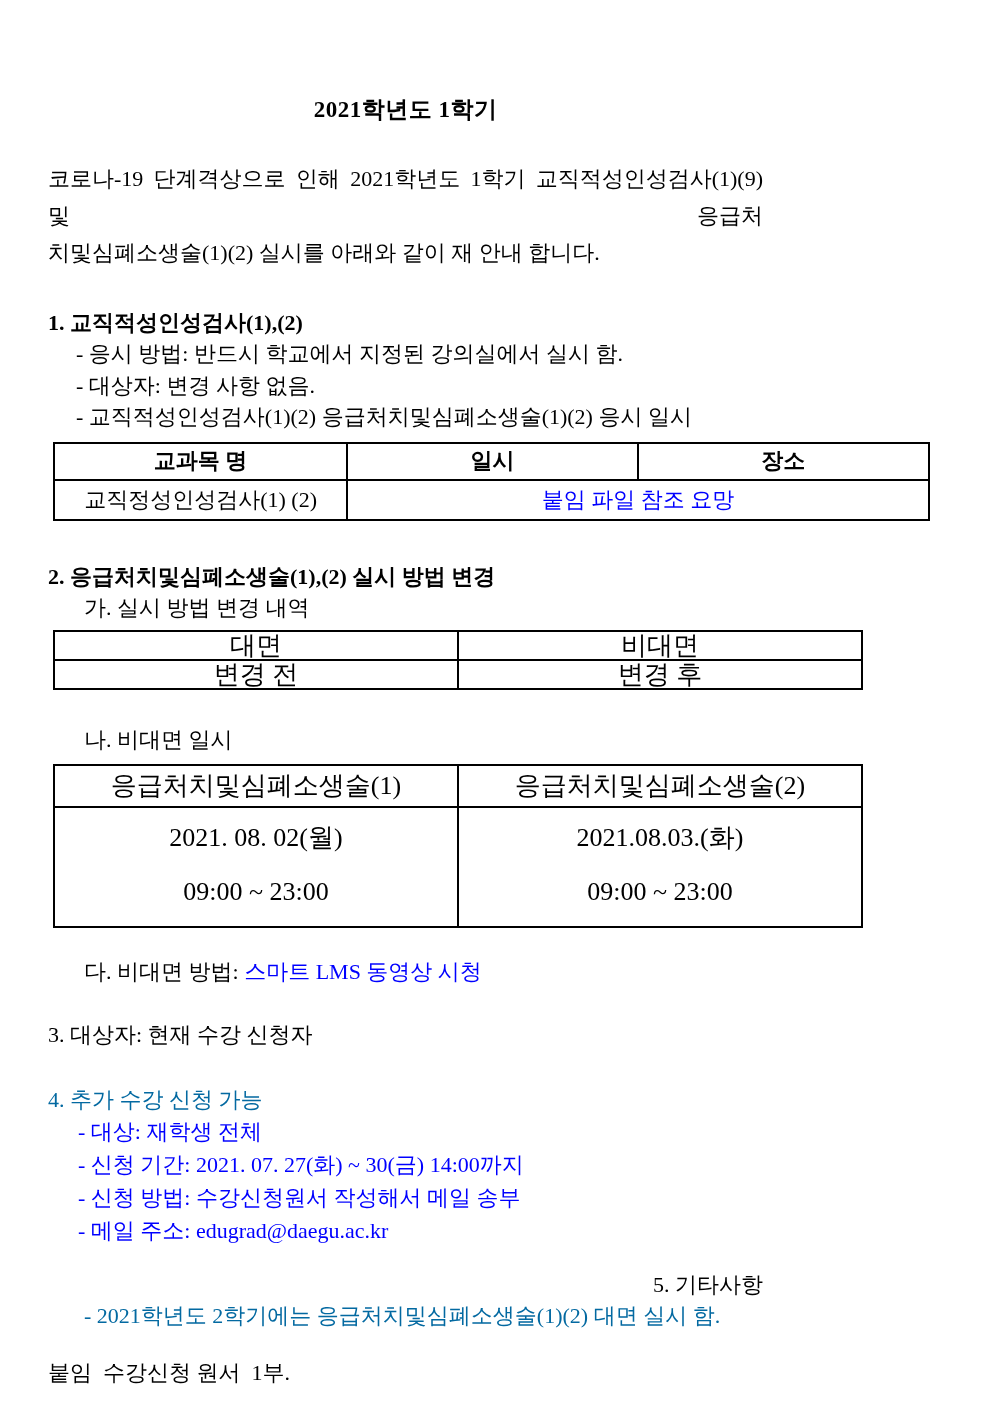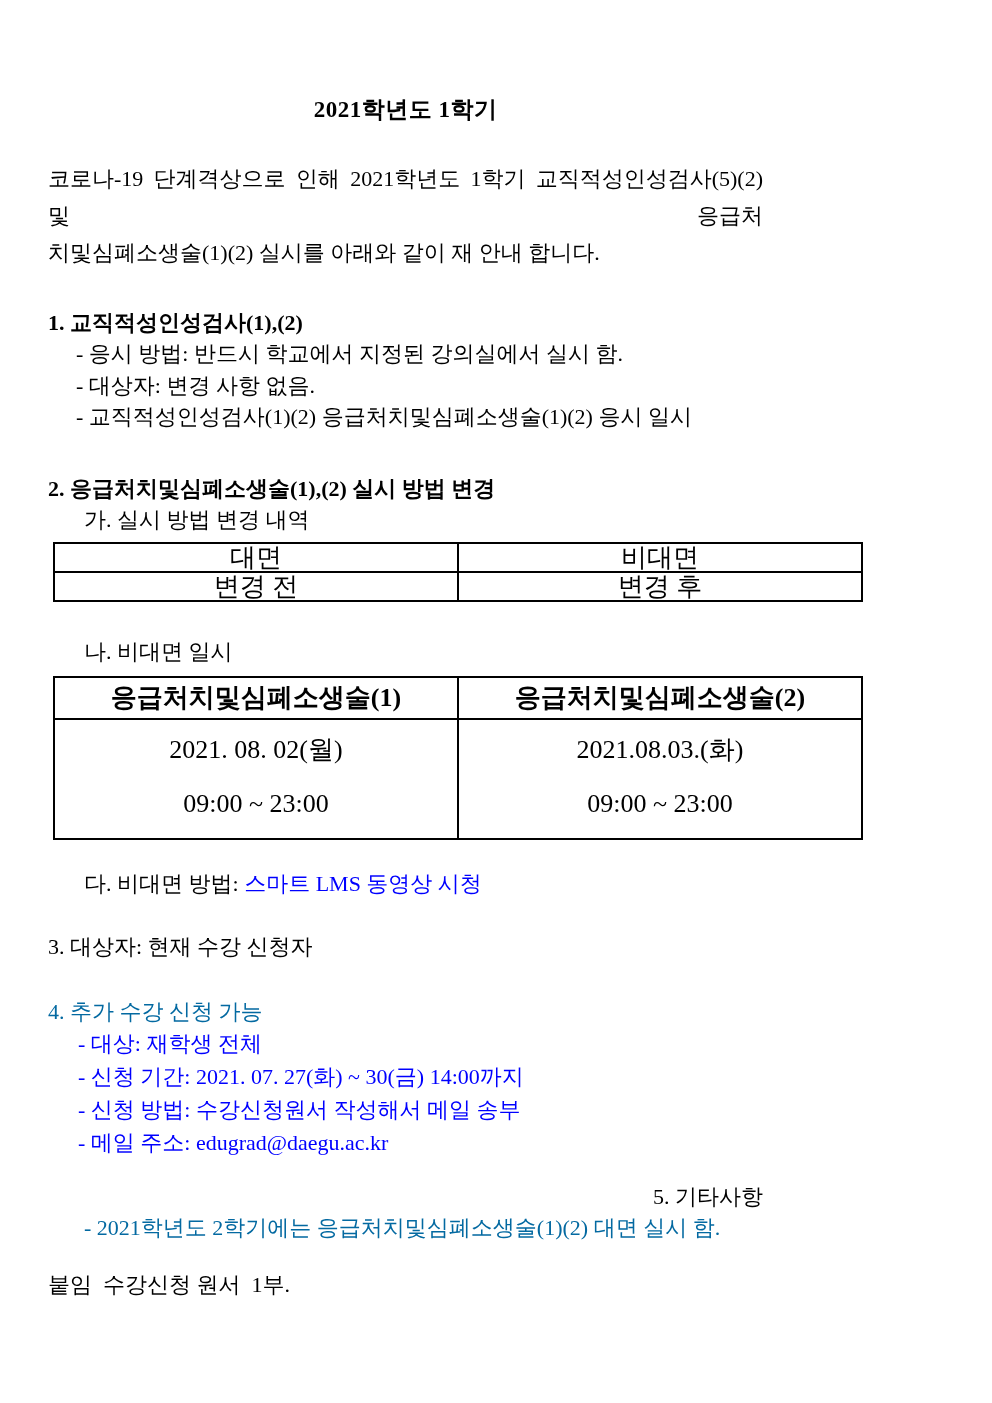--- a/index.html
+++ b/index.html
@@ -31,21 +31,21 @@
   th, td { border: 2px solid #000000; text-align: center; vertical-align: middle; padding: 0; }
 
   .tbl-exam { width: 877px; margin: 9px 0 0 5px; font-size: 22px; }
   .tbl-exam th { font-weight: bold; height: 35px; }
   .tbl-exam td { height: 38px; }
 
   .tbl-change { width: 810px; margin: 7px 0 0 5px; font-size: 26px; }
   .tbl-change th, .tbl-change td { font-weight: normal; height: 27px; line-height: 27px; }
 
   .tbl-sched { width: 810px; margin: 9px 0 0 5px; font-size: 26px; }
-  .tbl-sched th { font-weight: bold; height: 40px; }
+  .tbl-sched th { font-weight: normal; height: 40px; }
   .tbl-sched td { padding: 14px 0 18px 0; }
   .tbl-sched .date-line { line-height: 32px; }
   .tbl-sched .time-line { line-height: 32px; margin-top: 22px; }
 
   .gap-s1   { margin-top: 36px; }
   .gap-s2   { margin-top: 40px; }
   .gap-subB { margin-top: 34px; }
   .gap-subC { margin-top: 28px; }
   .gap-s3   { margin-top: 32px; }
   .gap-s4   { margin-top: 34px; }
@@ -56,29 +56,47 @@
   .attachment { margin-top: 26px; font-size: 22px; line-height: 31px; white-space: pre-wrap; }
 </style>
 </head>
 <body>
 
 <div class="page">
 
   <div class="title-line">2021학년도 1학기</div>
 
   <div class="intro">
-    <div class="justify">코로나-19 단계격상으로 인해 2021학년도 1학기 교직적성인성검사(5)(2) 및 응급처</div>
+    <div class="justify">코로나-19 단계격상으로 인해 2021학년도 1학기 교직적성인성검사(1)(9) 및 응급처</div>
     <div>치및심폐소생술(1)(2) 실시를 아래와 같이 재 안내 합니다.</div>
   </div>
 
   <div class="sec-heading gap-s1">1. 교직적성인성검사(1),(2)</div>
   <div class="dash-item">- 응시 방법: 반드시 학교에서 지정된 강의실에서 실시 함.</div>
   <div class="dash-item">- 대상자: 변경 사항 없음.</div>
   <div class="dash-item">- 교직적성인성검사(1)(2) 응급처치및심폐소생술(1)(2) 응시 일시</div>
 
+  <table class="tbl-exam">
+    <colgroup>
+        <col style="width:33.5%">
+        <col style="width:33.2%">
+        <col style="width:33.3%">
+      </colgroup>
+    <tbody>
+        <tr>
+      <th>교과목 명</th>
+      <th>일시</th>
+      <th>장소</th>
+    </tr>
+    <tr>
+      <td>교직정성인성검사(1) (2)</td>
+      <td colspan="2" class="blue">붙임 파일 참조 요망</td>
+    </tr>
+  </tbody>
+    </table>
 
   <div class="sec-heading gap-s2">2. 응급처치및심폐소생술(1),(2) 실시 방법 변경</div>
   <div class="sub-heading">가. 실시 방법 변경 내역</div>
 
   <table class="tbl-change">
     <colgroup>
         <col style="width:50%">
         <col style="width:50%">
       </colgroup>
     <tbody>

